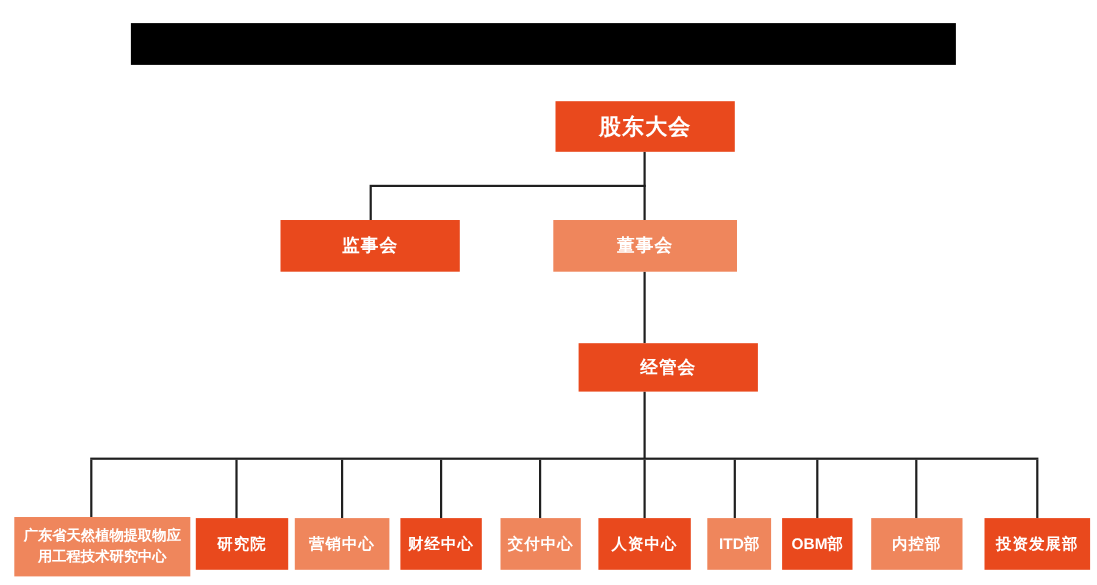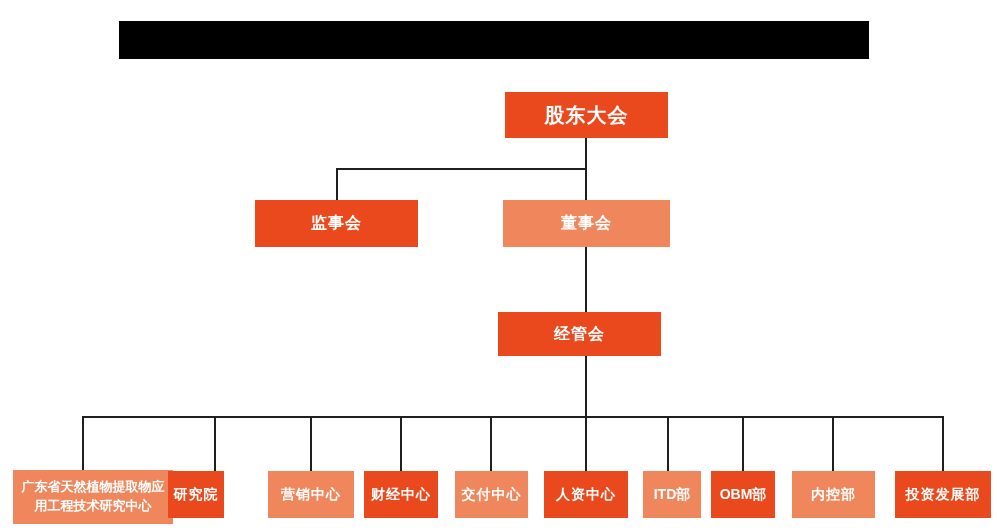--- a/index.html
+++ b/index.html
@@ -27,25 +27,25 @@
     font-weight: bold;
     box-sizing: border-box;
     letter-spacing: 1px;
   }
   .primary   { background: var(--primary, #E9491D); }
   .secondary { background: var(--secondary, #EF865C); }
 
   .root        { left: 505px; top: 92px;  width: 163px; height: 46px; font-size: 20px; }
   .supervisory { left: 255px; top: 200px; width: 163px; height: 47px; font-size: 16px; }
   .directors   { left: 503px; top: 200px; width: 167px; height: 47px; font-size: 16px; font-family: Liberation Mono, monospace; }
-  .management  { left: 498px; top: 312px; width: 163px; height: 44px; font-size: 16px; }
+  .management  { left: 526px; top: 312px; width: 163px; height: 44px; font-size: 16px; }
 
   .dept { top: 471px; height: 47px; font-size: 14px; }
   .d1  { left: 13px;   width: 160px; top: 470px; height: 54px; font-size: 13px; line-height: 1.45; padding: 0 7px; letter-spacing: 0; }
-  .d2  { left: 168px; width: 56px; }
+  .d2  { left: 178px; width: 84px; }
   .d3  { left: 268px; width: 86px; }
   .d4  { left: 364px; width: 74px; }
   .d5  { left: 455px; width: 73px; }
   .d6  { left: 544px; width: 84px; }
   .d7  { left: 643px; width: 58px; letter-spacing: 0; }
   .d8  { left: 711px; width: 64px; letter-spacing: 0; }
   .d9  { left: 792px; width: 83px; }
   .d10 { left: 895px; width: 96px; }
 
   .line { position: absolute; background: var(--line, #1F1F1F); }

